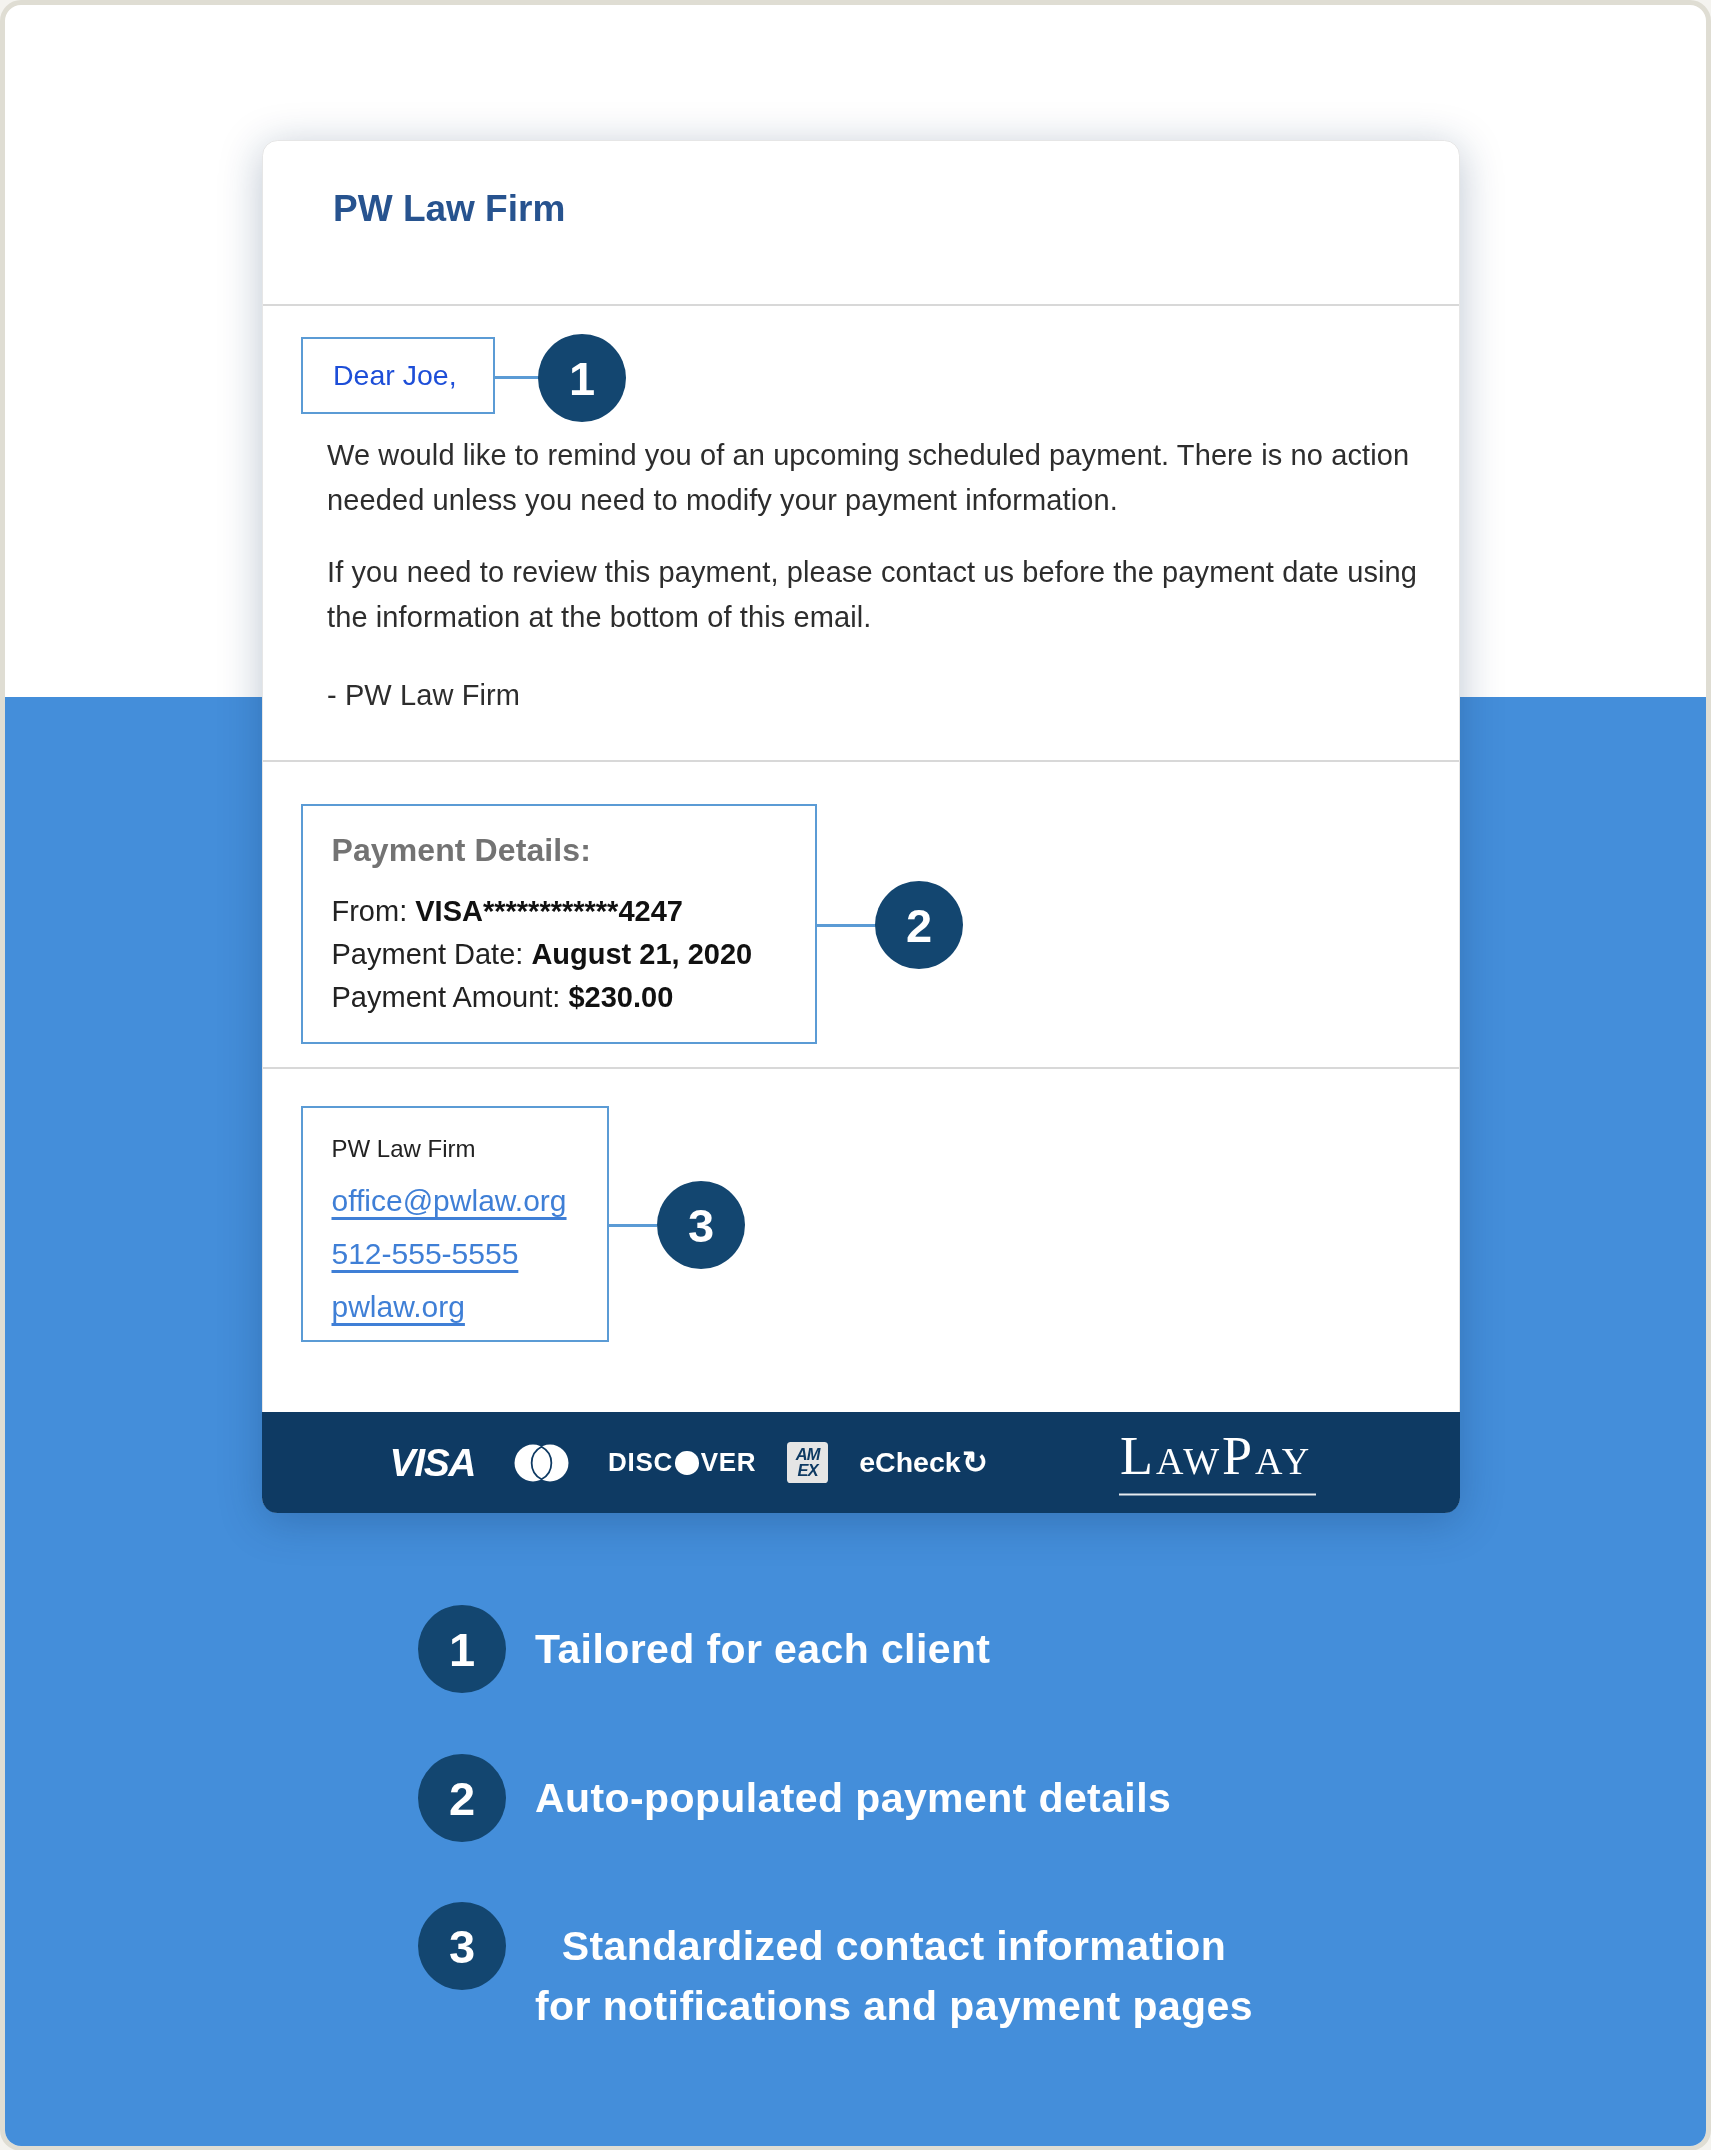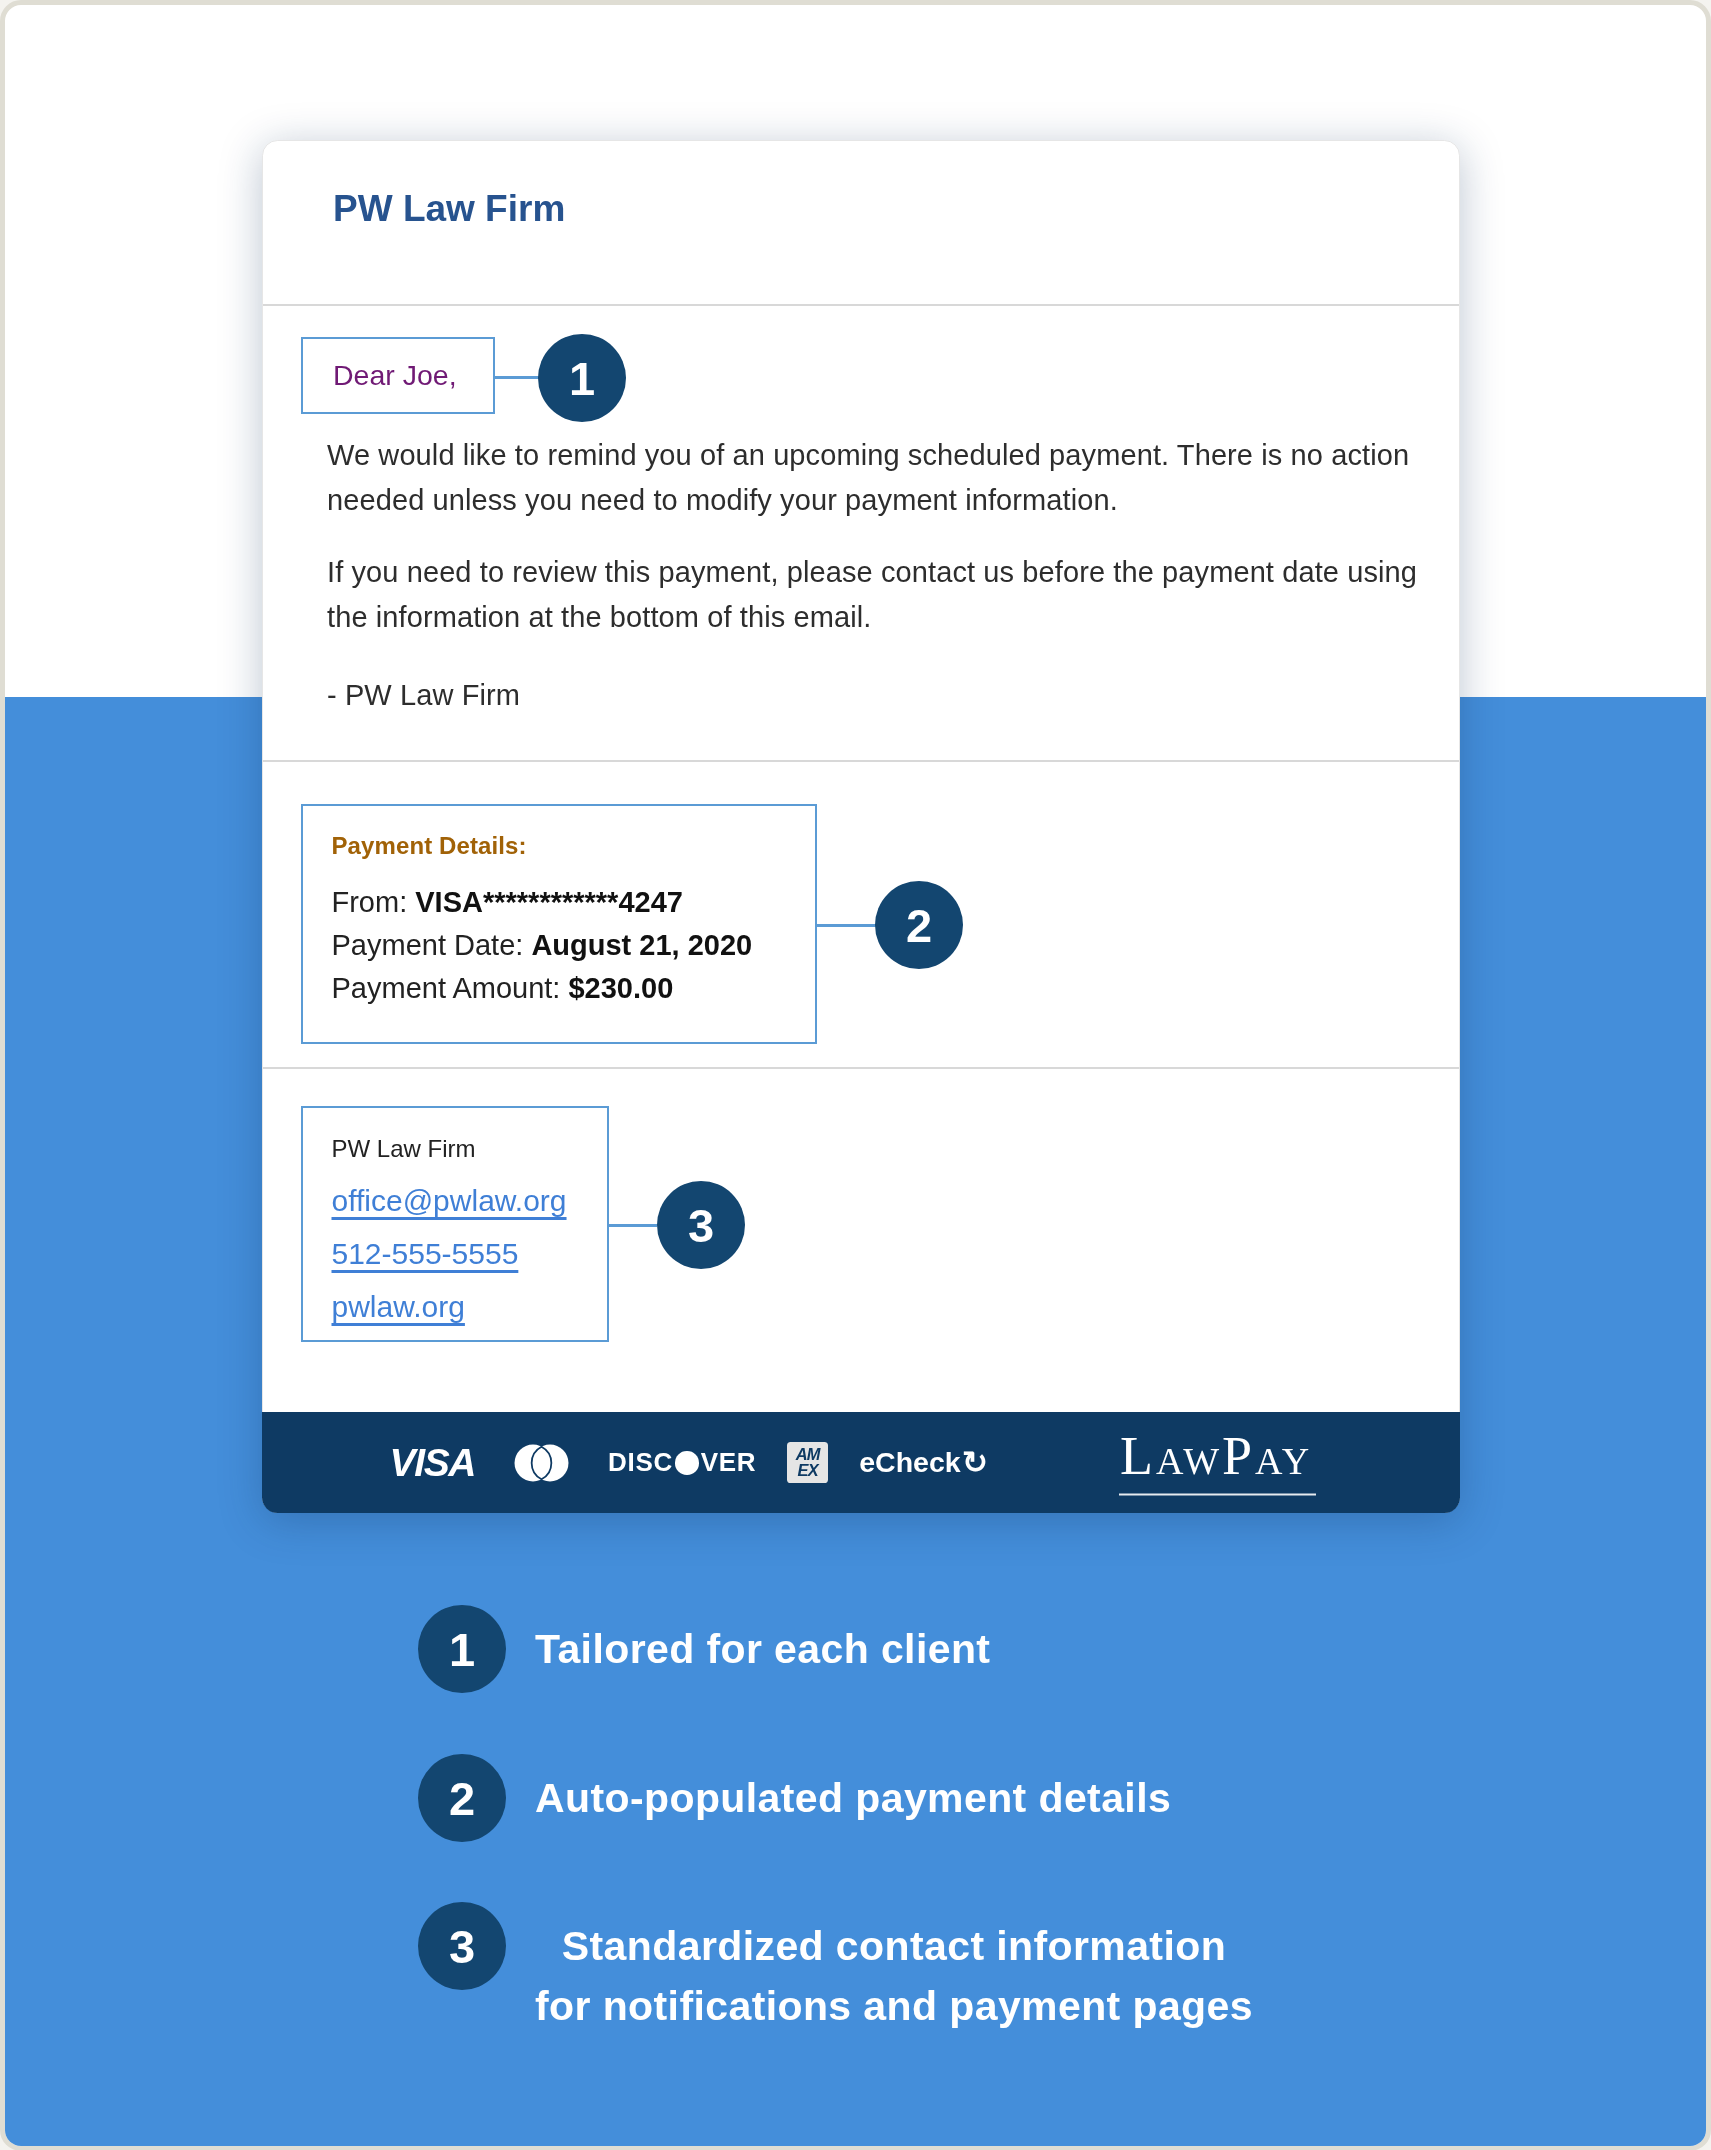--- a/index.html
+++ b/index.html
@@ -14,42 +14,42 @@
     background:#ffffff; border:1.4px solid #e6e6e6; border-radius:15.7px;
     box-shadow:0 7.1px 43px rgba(15,45,90,.28); }
 
   .card-title { position:absolute; left:70px; top:47px; font-size:37px; font-weight:bold; color:#27538F; letter-spacing:0; }
 
   .divider { position:absolute; left:0; right:0; height:2.1px; background:#d8d8d8; }
   .d1 { top:163px; } .d2 { top:619px; } .d3 { top:926px; }
 
   .greeting-box { position:absolute; left:38px; top:196px; width:194px; height:77px;
     border:2.1px solid #5B9BD5; display:flex; align-items:center; padding-left:30px;
-    font-size:28.5px; color:#701a75; background:#fff; }
+    font-size:28.5px; color:#1d4ed8; background:#fff; }
 
   .connector { position:absolute; height:2.9px; background:#5B9BD5; }
   .con1 { left:232px; top:235px; width:44px; }
   .con2 { left:553px; top:783px; width:60px; }
   .con3 { left:346px; top:1083px; width:48px; }
 
   .callout-circle { position:absolute; width:88px; height:88px; border-radius:50%;
     background:#134670; color:#ffffff; display:flex; align-items:center; justify-content:center;
     font-size:47px; font-weight:bold; }
   .cc1 { left:275px; top:193px; }
   .cc2 { left:612px; top:740px; }
   .cc3 { left:394px; top:1040px; }
 
   .body-text { position:absolute; left:64px; width:1091px; font-size:29px; line-height:45px; color:#2d2d2d; letter-spacing:0.1px; }
   .p1 { top:292px; }
   .p2 { top:409px; }
   .signoff { top:532px; }
 
   .payment-box { position:absolute; left:38px; top:663px; width:516px; height:240px;
     border:2.1px solid #5B9BD5; padding:26px 0 0 28.5px; background:#fff; }
-  .payment-box h2 { font-size:24px; font-weight:bold; color:#a16207; letter-spacing:0.1px; }
+  .payment-box h2 { font-size:32px; font-weight:bold; color:#737373; letter-spacing:0.1px; }
   .payment-lines { margin-top:21.4px; font-size:29px; color:#222222; line-height:43px; }
   .payment-lines b { font-weight:bold; color:#111; }
 
   .contact-box { position:absolute; left:38px; top:965px; width:308px; height:236px;
     border:2.1px solid #5B9BD5; padding:27px 0 0 28.5px; background:#fff; }
   .contact-firm { font-size:24px; color:#222222; margin-bottom:21.4px; }
   .contact-link { display:block; font-size:30px; color:#3F7FD6; text-decoration:underline;
     text-underline-offset:5.7px; margin-bottom:19px; width:max-content; cursor:pointer; }
 
   .card-footer { position:absolute; left:-1.4px; right:-1.4px; bottom:-1.4px; height:101px;

